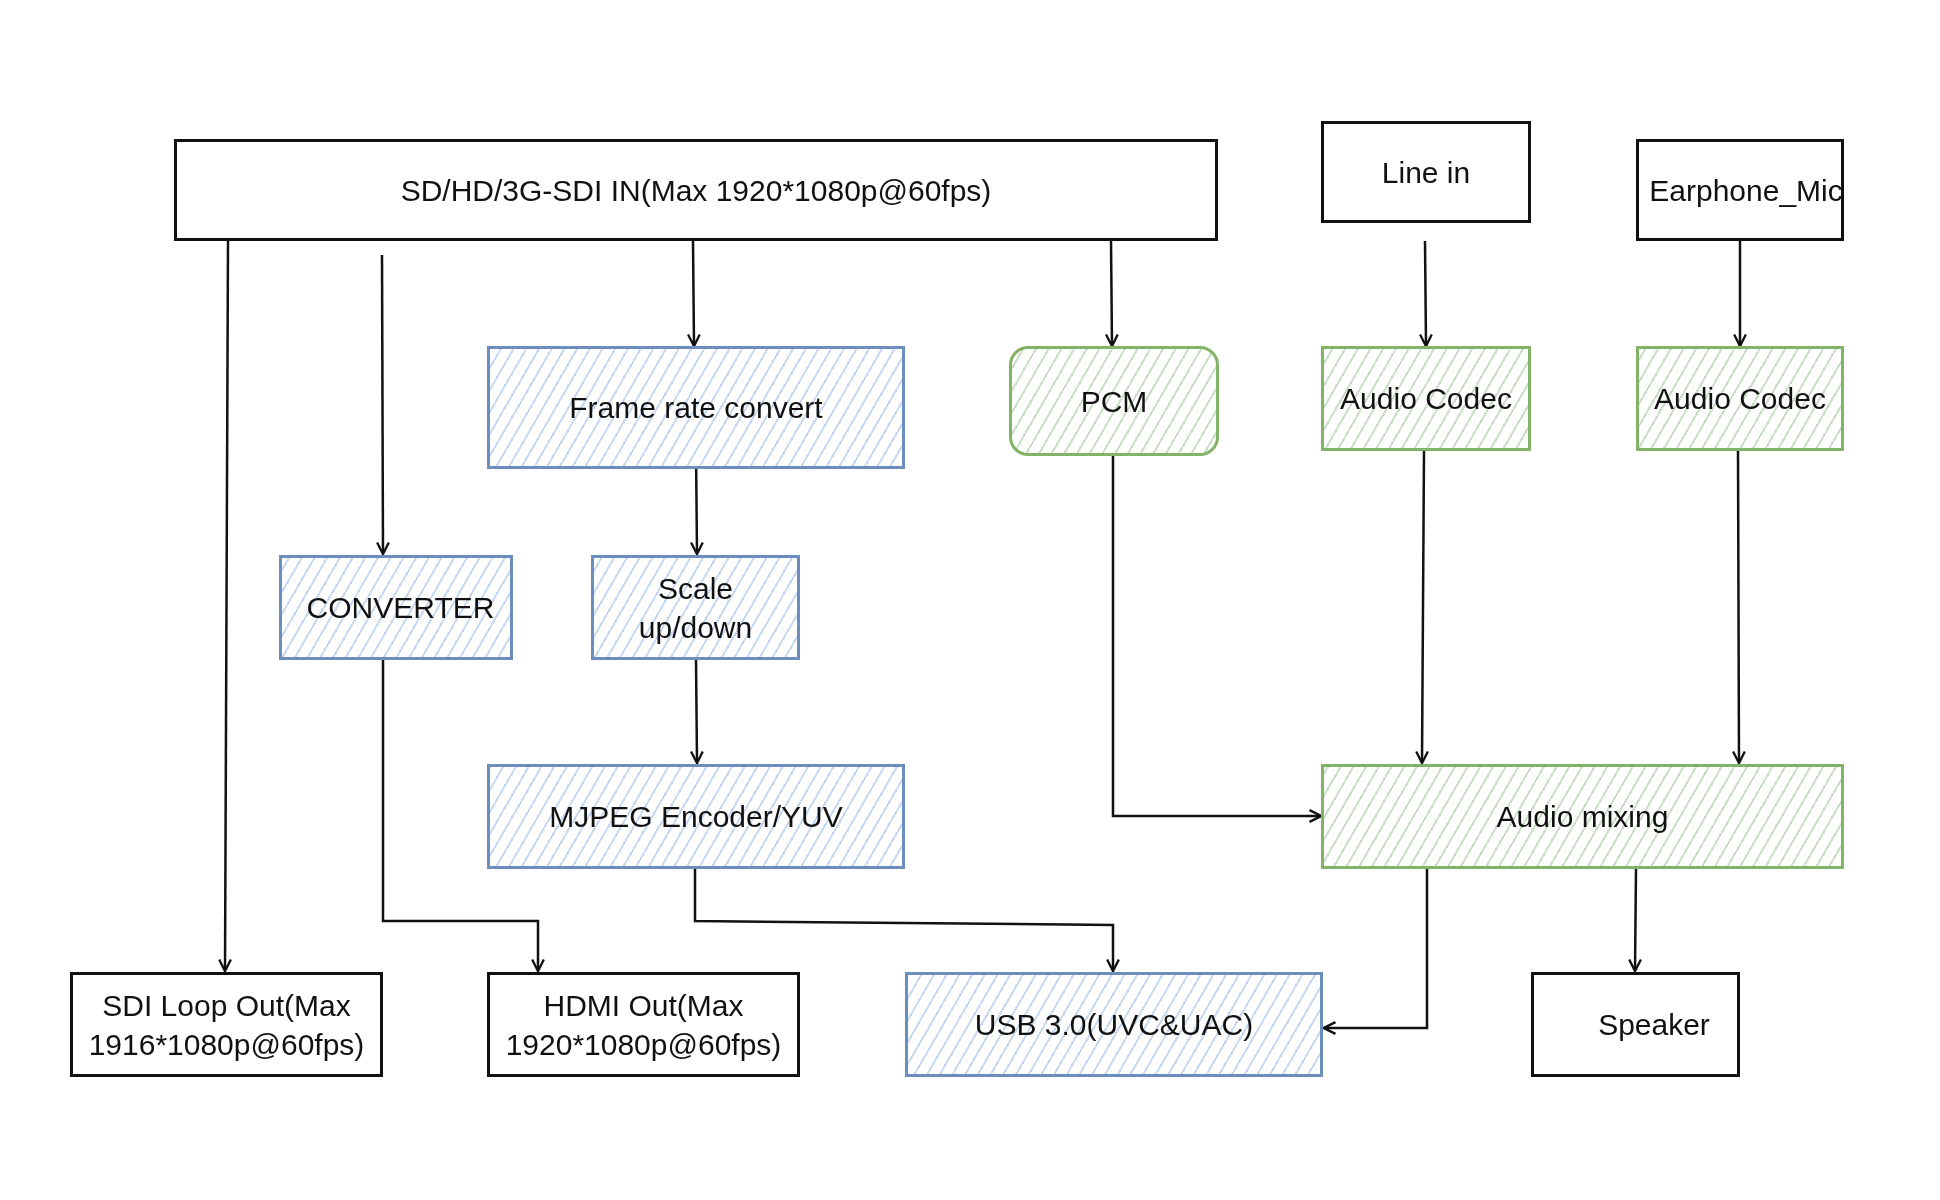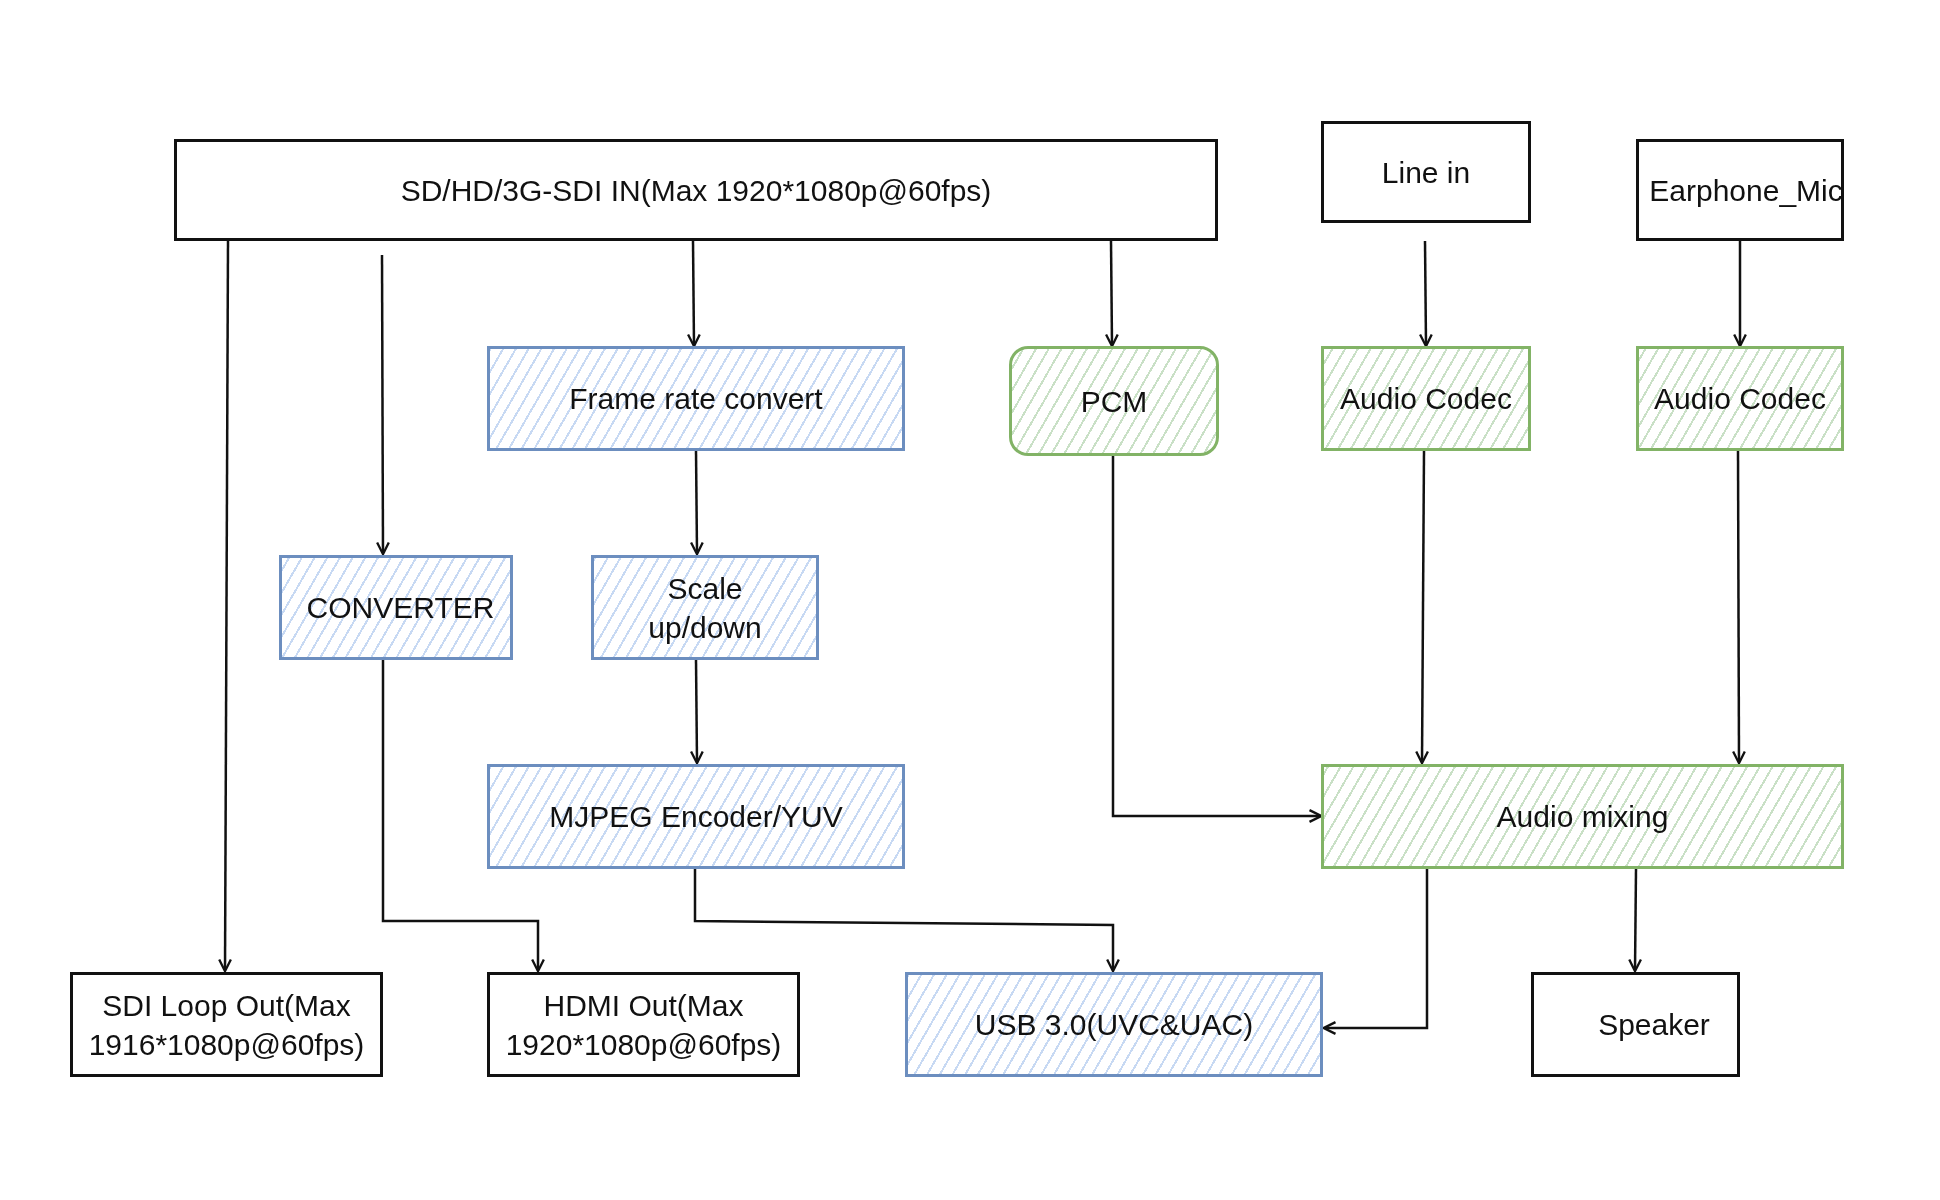--- a/index.html
+++ b/index.html
@@ -42,37 +42,37 @@
 <div class="node plain" style="left:174px;top:139px;width:1044px;height:102px;">
     <span>SD/HD/3G-SDI IN(Max 1920*1080p@60fps)</span>
   </div>
 <div class="node plain" style="left:1321px;top:121px;width:210px;height:102px;">
     <span>Line in</span>
   </div>
 <div class="node plain" style="left:1636px;top:139px;width:208px;height:102px;padding-left:12px;">
     <span>Earphone_Mic</span>
   </div>
 
-<div class="node blue" style="left:487px;top:346px;width:418px;height:105px;">
+<div class="node blue" style="left:487px;top:346px;width:418px;height:123px;">
     <span>Frame rate convert</span>
   </div>
 <div class="node green" style="left:1009px;top:346px;width:210px;height:110px;border-radius:19px;">
     <span>PCM</span>
   </div>
 <div class="node green" style="left:1321px;top:346px;width:210px;height:105px;">
     <span>Audio Codec</span>
   </div>
 <div class="node green" style="left:1636px;top:346px;width:208px;height:105px;">
     <span>Audio Codec</span>
   </div>
 
 <div class="node blue" style="left:279px;top:555px;width:234px;height:105px;padding-left:9px;">
     <span>CONVERTER</span>
   </div>
-<div class="node blue" style="left:591px;top:555px;width:228px;height:105px;">
+<div class="node blue" style="left:591px;top:555px;width:209px;height:105px;">
     <span>Scale
 up/down</span>
   </div>
 
 <div class="node blue" style="left:487px;top:764px;width:418px;height:105px;">
     <span>MJPEG Encoder/YUV</span>
   </div>
 <div class="node green" style="left:1321px;top:764px;width:523px;height:105px;">
     <span>Audio mixing</span>
   </div>

